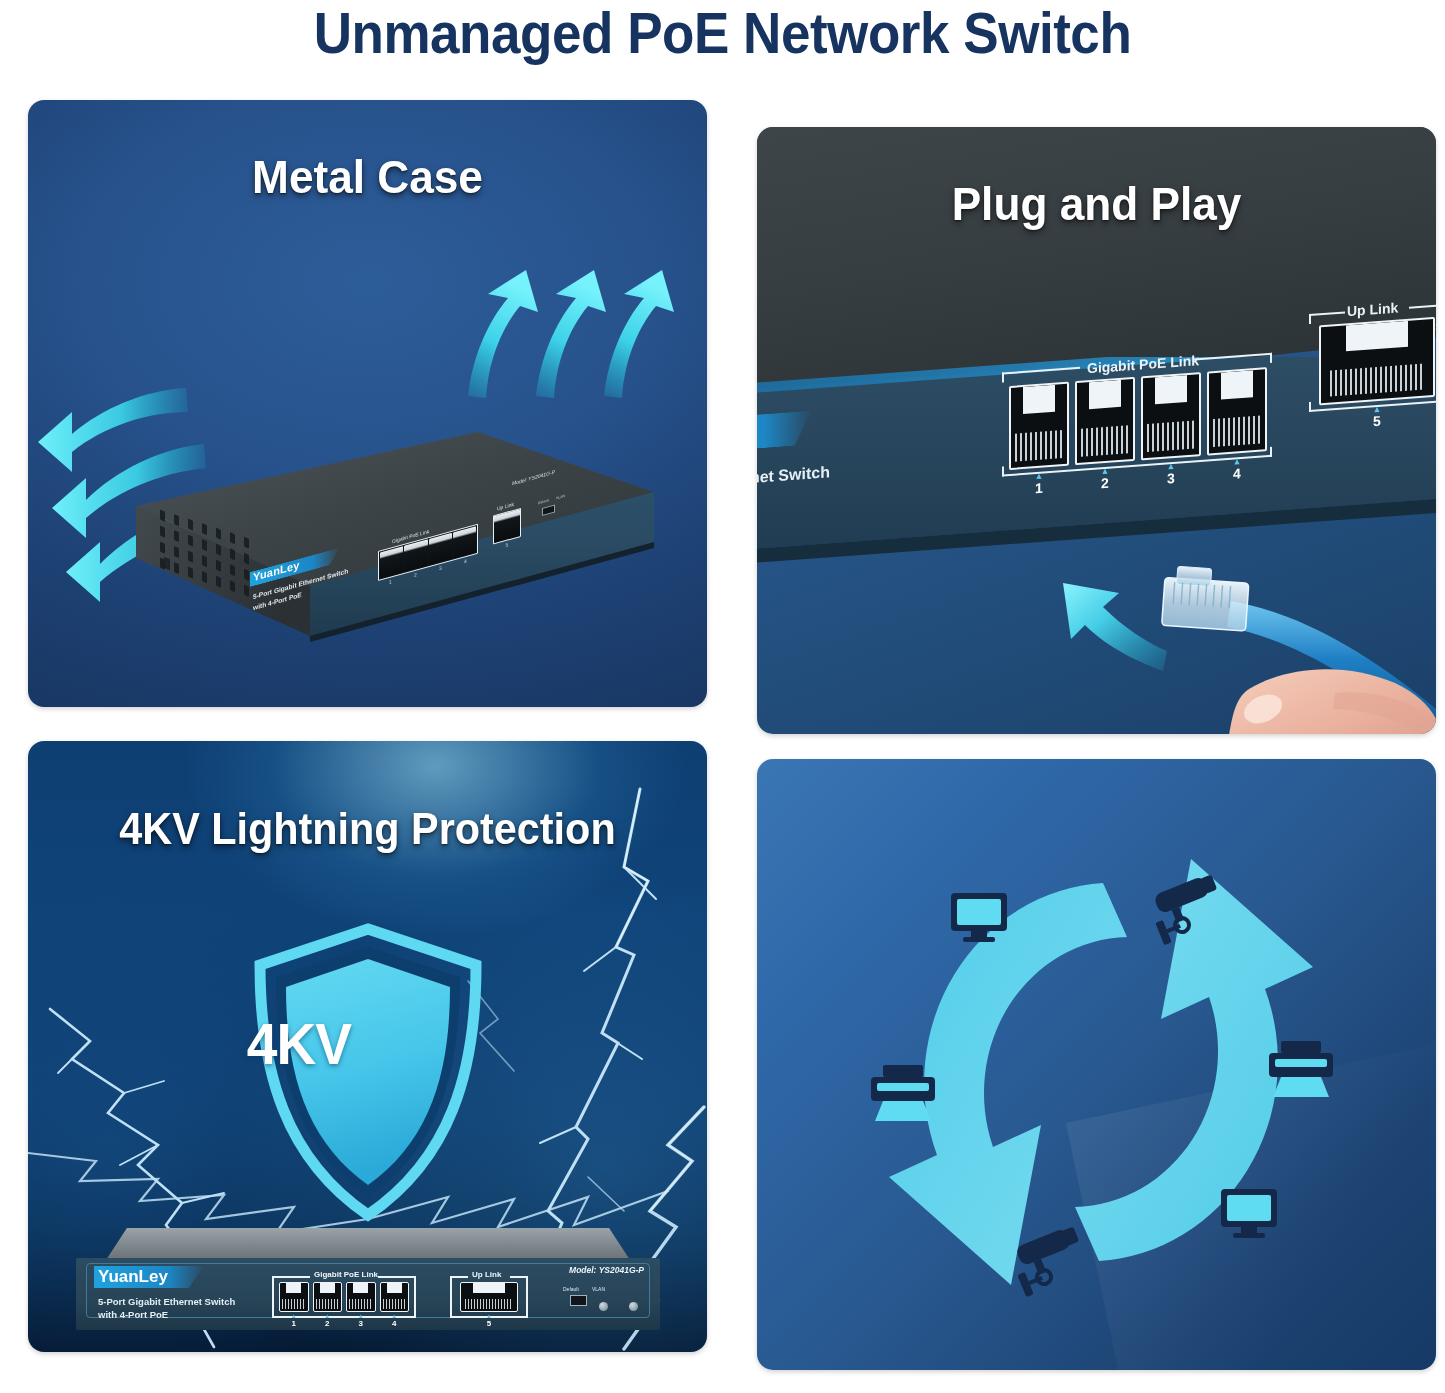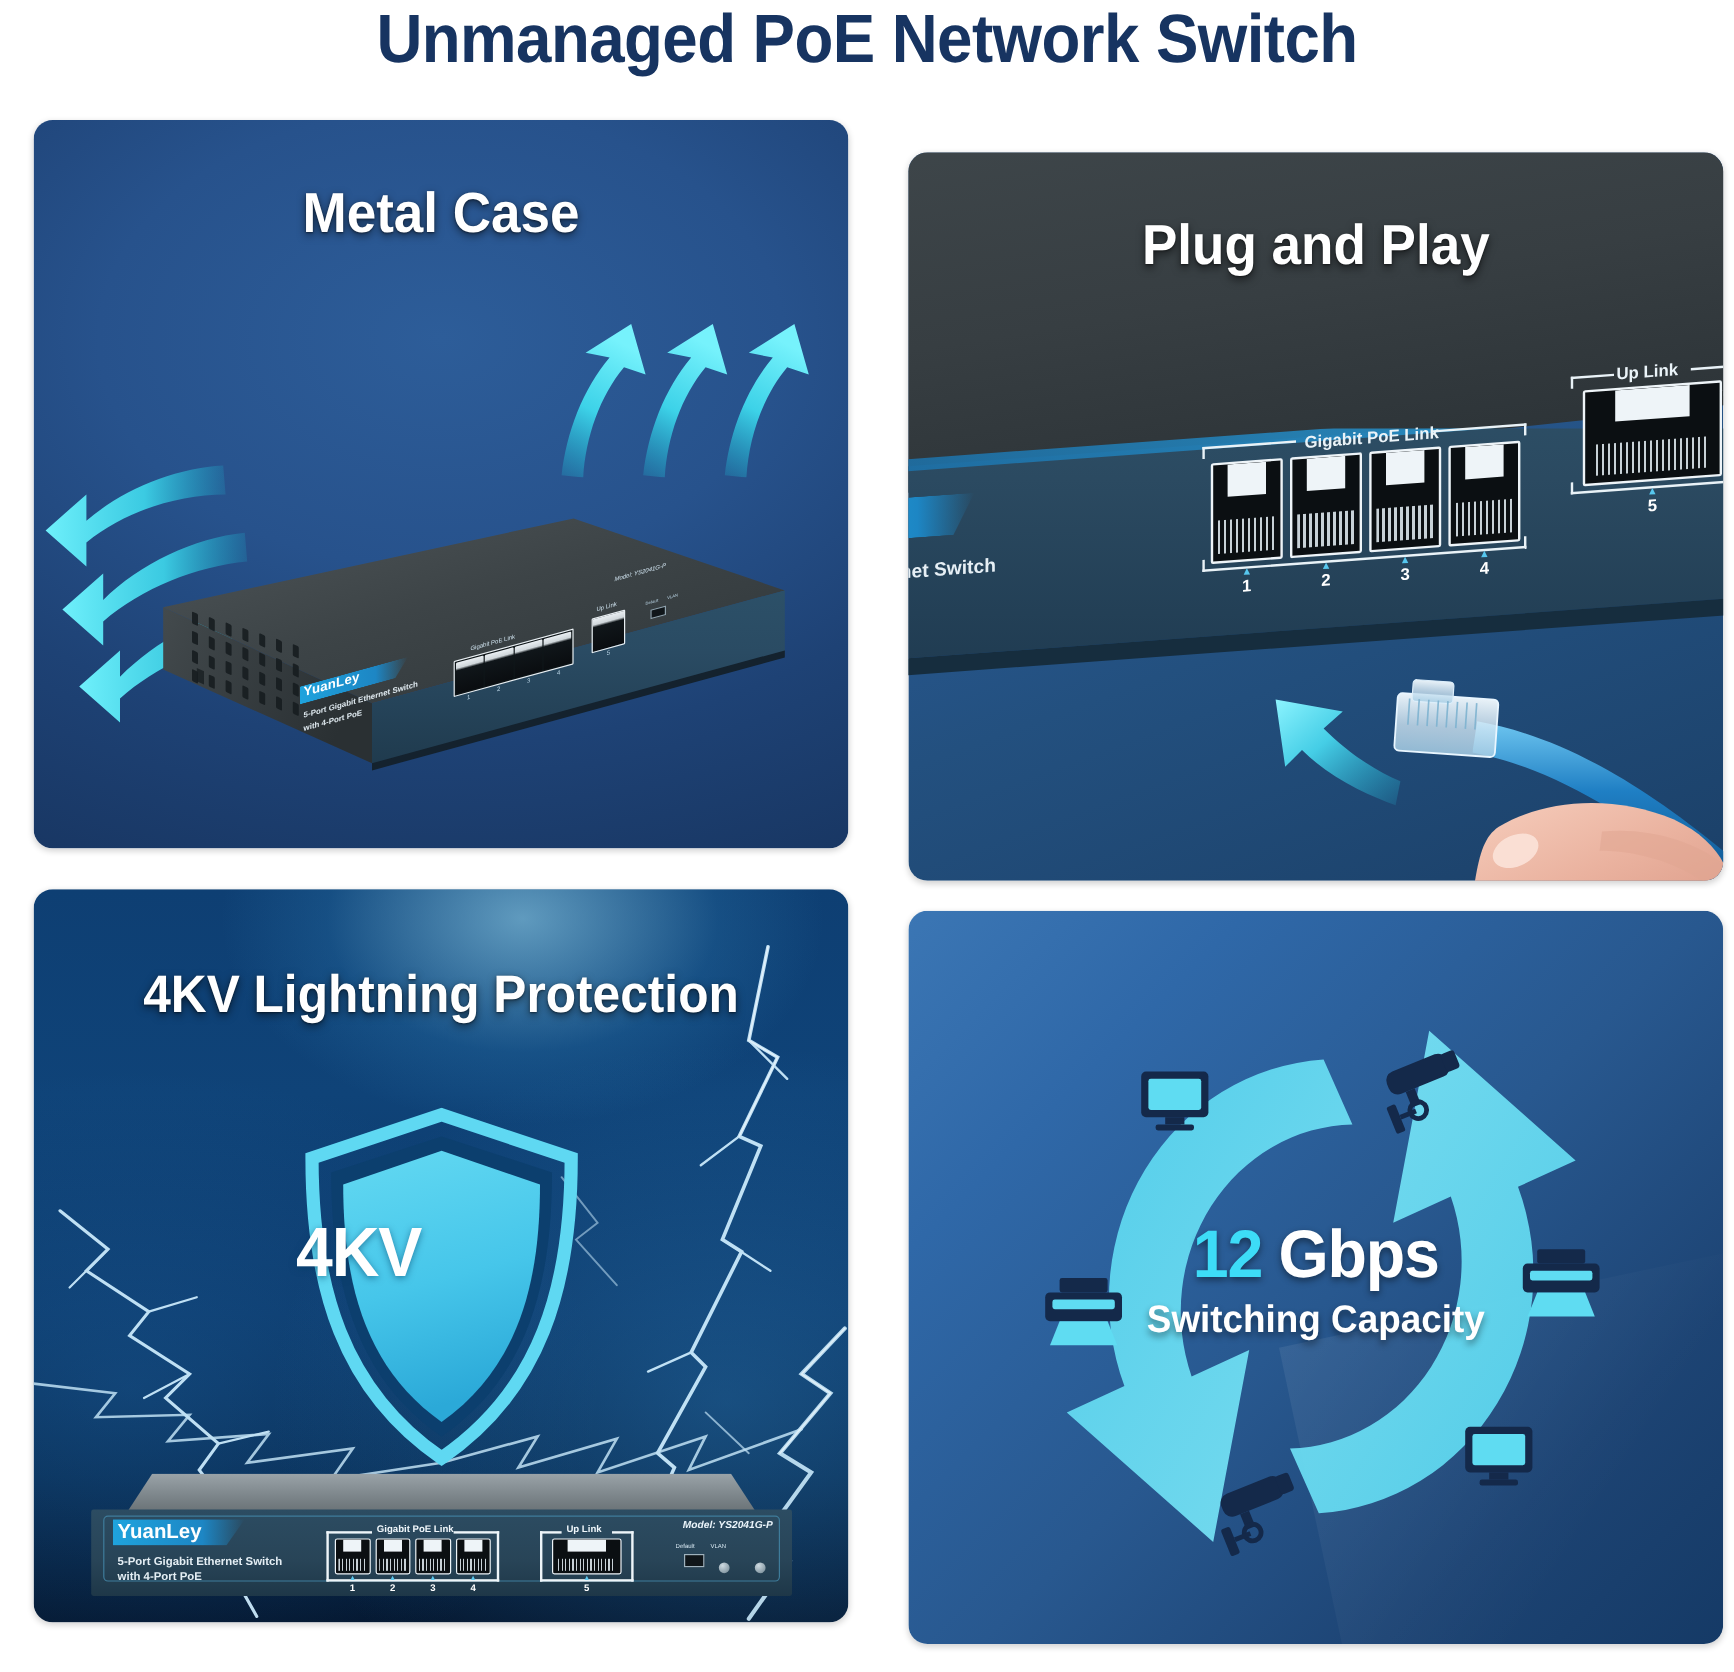--- a/index.html
+++ b/index.html
@@ -615,26 +615,20 @@
                  L452 146 L330 38 L300 198 L348 176
                  A146 156 0 0 1 214 386 Z" fill="url(#carrA)" opacity=".93"></path>
 
         <path d="M242 62
                  A190 200 0 0 0 76 334
                  L28 356 L150 464 L180 304 L132 326
                  A146 156 0 0 1 266 116 Z" fill="url(#carrB)" opacity=".93"></path>
       </svg>
     </div>
 
-    <div id="capacity-text">
-      <div class="cap-line1 noselect">
-        <span class="num">12</span><span style="margin-left:14px;">Gbps</span>
-      </div>
-      <div class="cap-line2 noselect">Switching Capacity</div>
-    </div>
 
     <div class="cap-icon" style="left:192px; top:132px;">
       <svg width="60" height="52" viewBox="0 0 60 52">
         <rect x="2" y="2" width="56" height="38" rx="4" fill="#14294a"></rect>
         <rect x="8" y="8" width="44" height="26" rx="2" fill="#5fdcf2"></rect>
         <rect x="22" y="40" width="16" height="6" fill="#14294a"></rect>
         <rect x="14" y="46" width="32" height="5" rx="2" fill="#14294a"></rect>
       </svg>
     </div>
 

